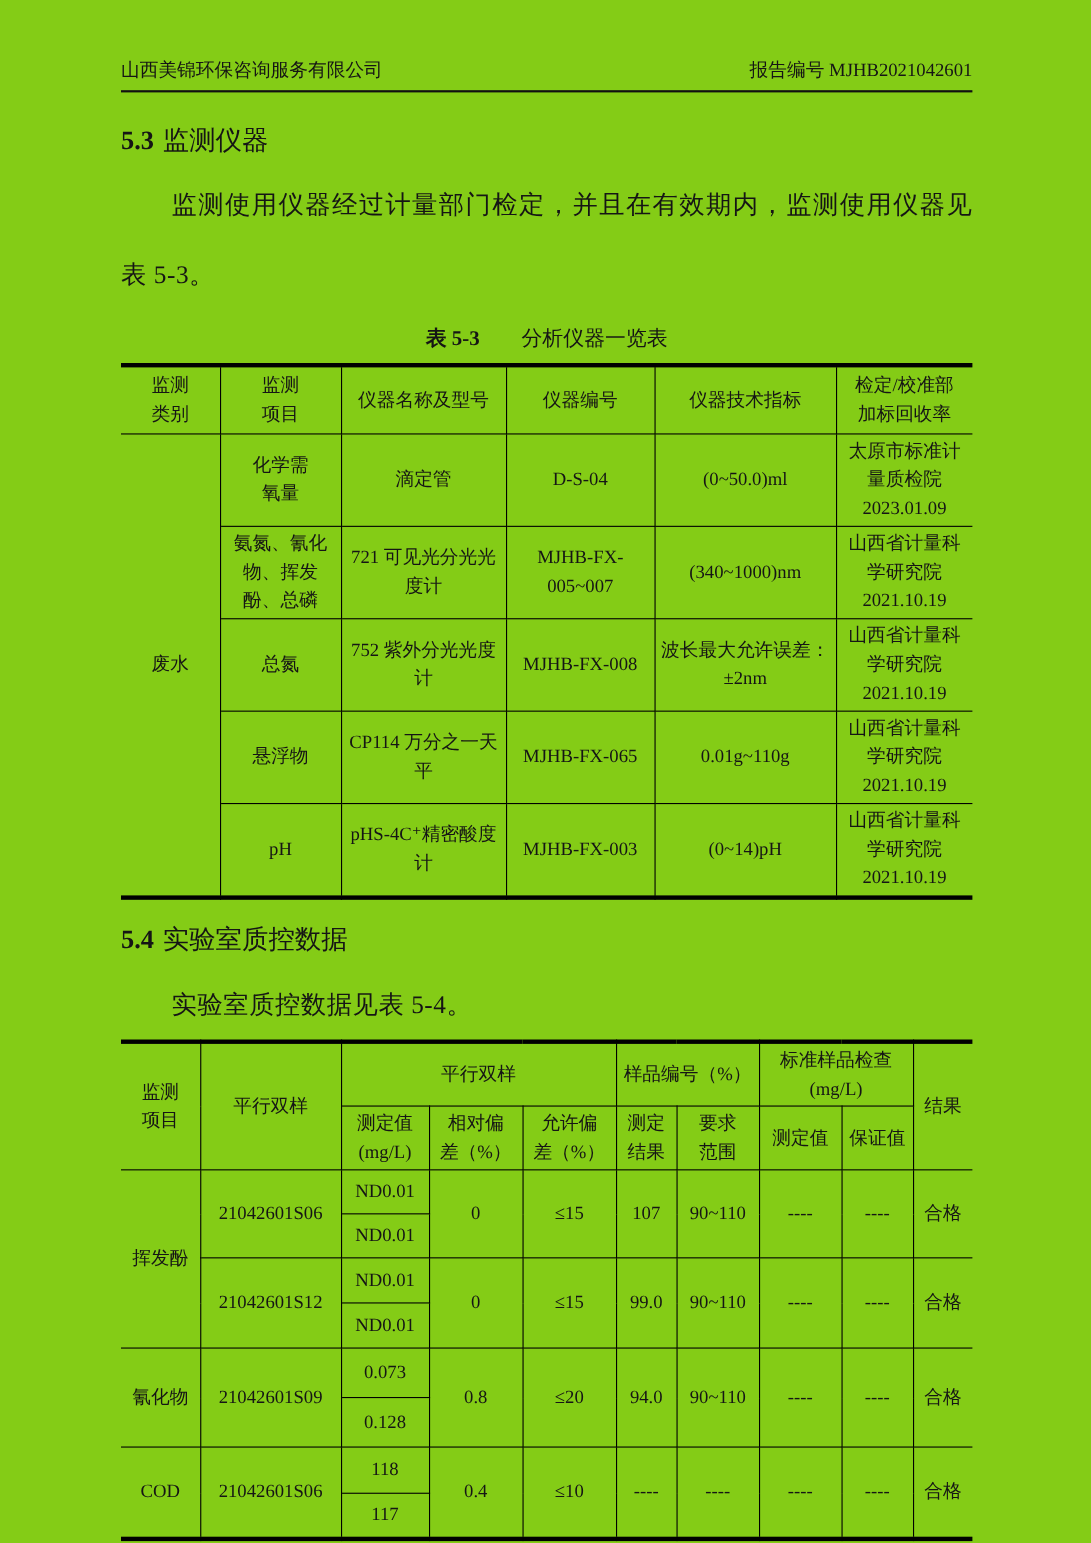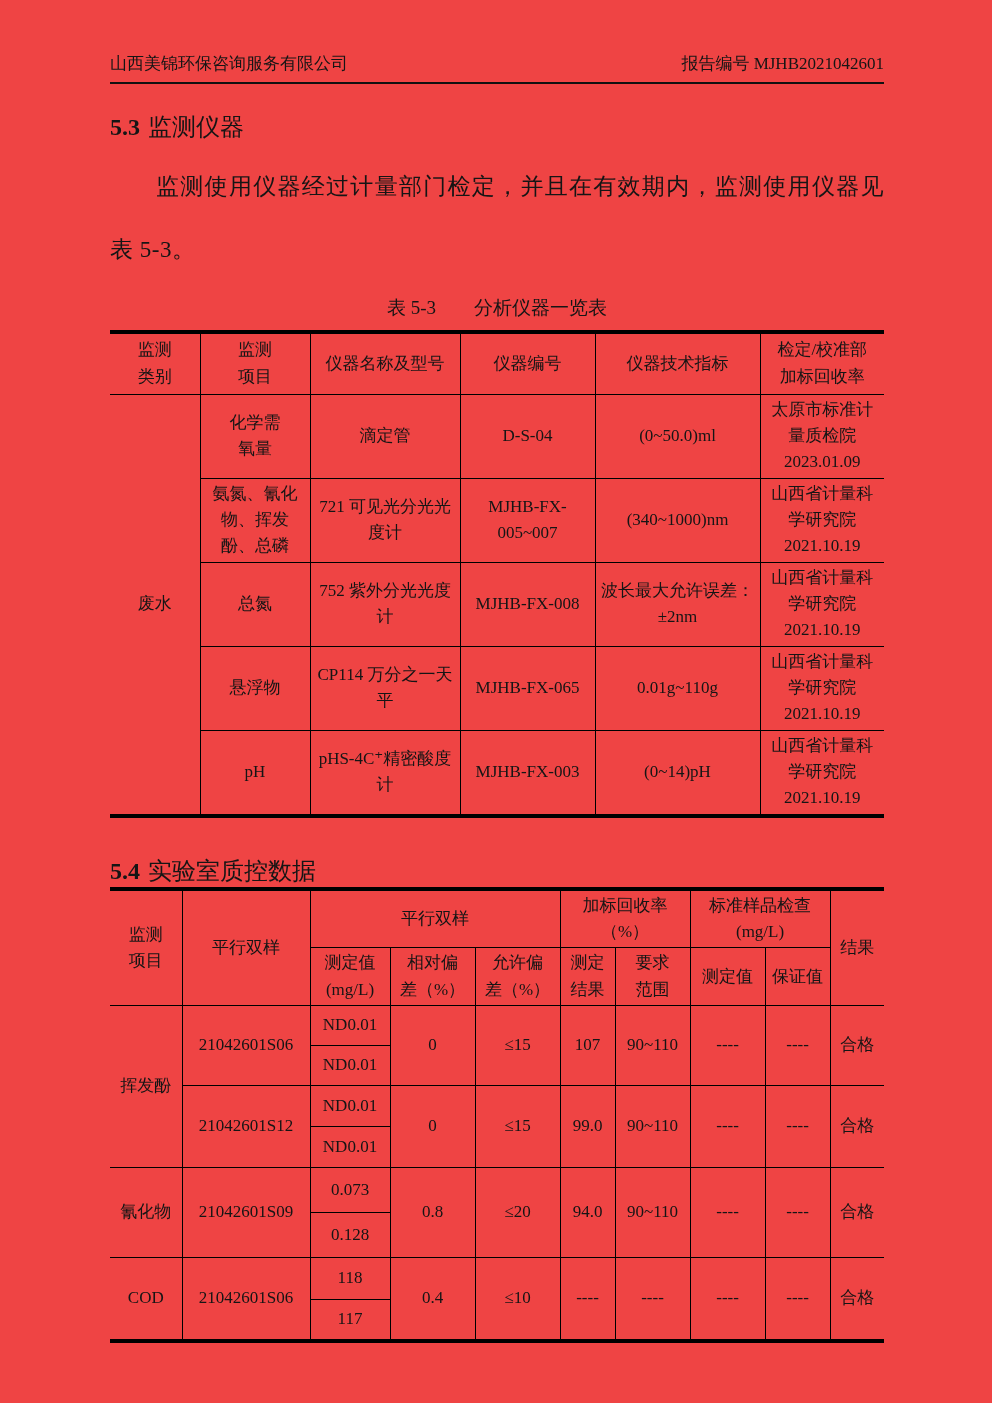--- a/index.html
+++ b/index.html
@@ -1,21 +1,21 @@
 <!DOCTYPE html>
 <html><head>
 <meta charset="utf-8">
 <style>
   * { margin: 0; padding: 0; box-sizing: border-box; }
   html, body { background: #e8e8e8; }
   .page {
     position: relative;
     width: 992px; height: 1403px;
     margin: 0 auto;
-    background: #ef4444;
+    background: #84cc16;
     color: #151515;
     font-family: "Liberation Serif", "DejaVu Serif", serif;
     padding: 52px 108px 0 110px;
     overflow: hidden;
   }
   
   .page-header {
     display: flex; justify-content: space-between; align-items: flex-end;
     border-bottom: 2px solid #111;
     padding-bottom: 7px;
@@ -28,21 +28,21 @@
   .para {
     margin-top: 12px;
     font-size: 23px;
     line-height: 63px;
     text-align: justify;
     text-indent: 2em;
     letter-spacing: 0.5px;
   }
   
   .tbl-caption { text-align: center; font-size: 19px; margin: 14px 0 9px; }
-  .tbl-caption .cap-label { font-weight: normal; }
+  .tbl-caption .cap-label { font-weight: bold; }
   .tbl-caption .cap-title { margin-left: 2em; }
   
   table {
     width: 774px;
     border-collapse: collapse;
     table-layout: fixed;
     border-top: 4px solid #000;
     border-bottom: 4px solid #000;
     font-size: 17px;
   }
@@ -136,24 +136,25 @@
     <tr class="h56">
       <td>pH</td>
       <td>pHS-4C⁺精密酸度计</td>
       <td>MJHB-FX-003</td>
       <td>(0~14)pH</td>
       <td class="edge-r"><div>山西省计量科学研究院</div><div>2021.10.19</div></td>
     </tr>
   </tbody>
     </table>
 
-  <div class="section-heading" style="margin-top:37px;">
+  <div class="section-heading" style="margin-top:20px;">
     <span class="num">5.4</span><span>实验室质控数据</span>
   </div>
 
+  <div class="para">实验室质控数据见表 5-4。</div>
 
 
   <table>
     <colgroup>
       <col style="width:72px">
         <col style="width:128px">
         <col style="width:80px">
       <col style="width:85px">
         <col style="width:85px">
         <col style="width:55px">
@@ -161,21 +162,21 @@
         <col style="width:75px">
         <col style="width:65px">
       <col style="width:54px">
     </colgroup>
     <tbody>
         <tr class="h40">
       <th class="edge-l" rowspan="2">监测
 项目</th>
       <th rowspan="2">平行双样</th>
       <th colspan="3">平行双样</th>
-      <th colspan="2">加标回收率（%）</th>
+      <th colspan="2">样品编号（%）</th>
       <th colspan="2">标准样品检查(mg/L)</th>
       <th class="edge-r" rowspan="2">结果</th>
     </tr>
     <tr class="h50">
       <th>测定值(mg/L)</th>
       <th>相对偏
 差（%）</th>
       <th>允许偏
 差（%）</th>
       <th>测定

